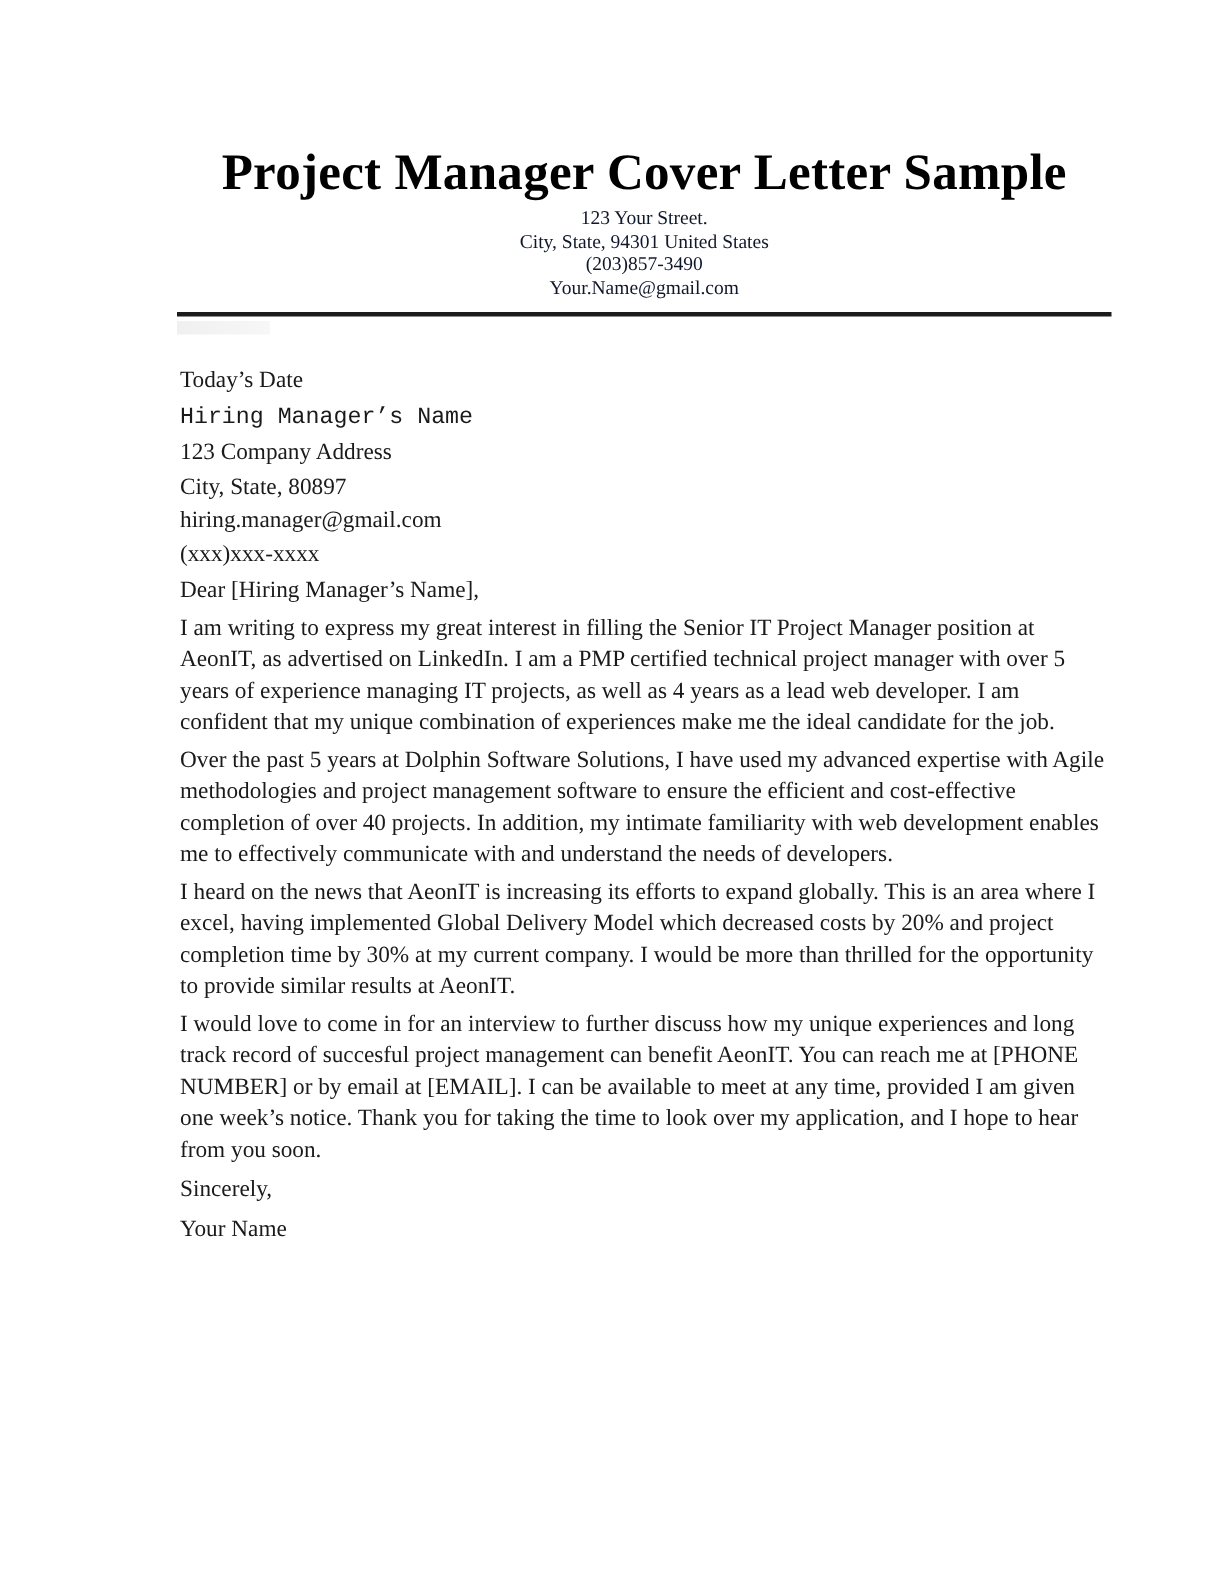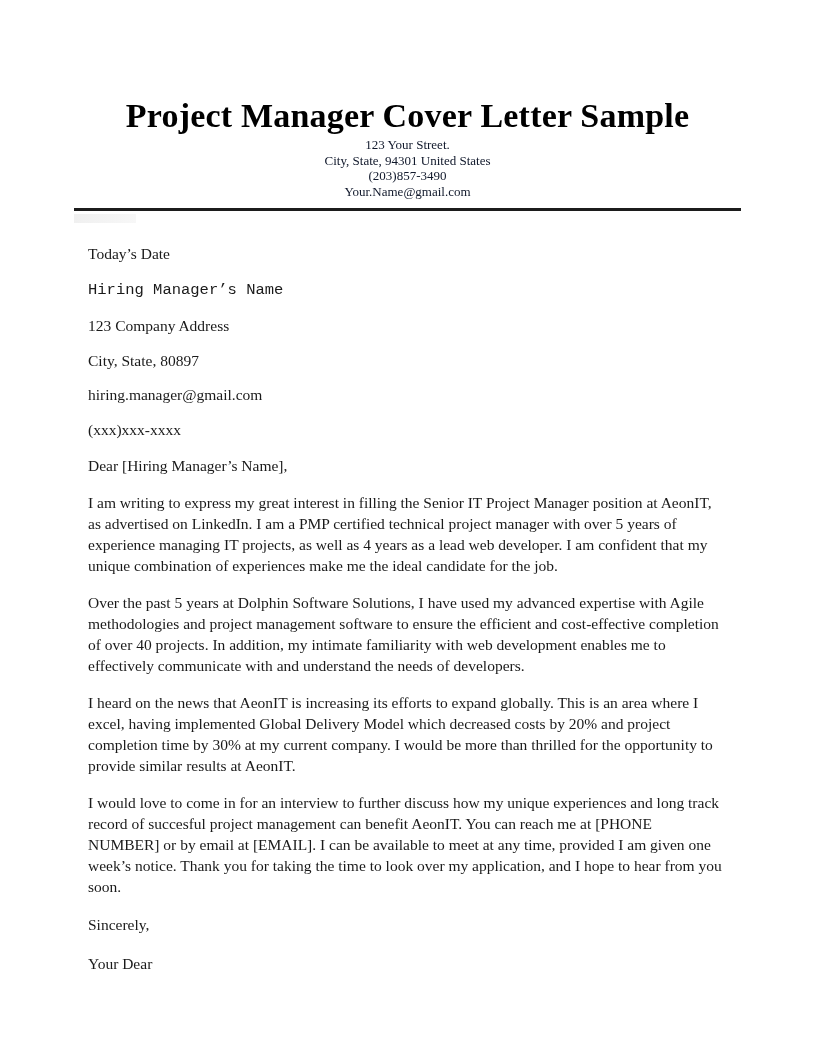--- a/index.html
+++ b/index.html
@@ -6,21 +6,21 @@
     margin: 0;
     padding: 0;
     background: #ffffff;
   }
   .page {
     position: relative;
     width: 815px;
     height: 1055px;
     background: #ffffff;
     box-sizing: border-box;
-    padding: 96px 72px 0 72px;
+    padding: 96px 72px 0 116px;
     font-family: "Liberation Serif", "DejaVu Serif", serif;
     color: #1a1a1a;
     overflow: hidden;
   }
   .letter-header { text-align: center; }
   .page-title {
     margin: 0;
     font-size: 34px;
     line-height: 1.15;
     font-weight: bold;
@@ -44,21 +44,21 @@
     height: 9px;
     margin: 3px 0 0 2px;
     background: linear-gradient(90deg, #f0f0f0, #f7f7f7);
     opacityः: 1;
   }
   .letter-body {
     margin-top: 20px;
     font-size: 15.5px;
     line-height: 21px;
   }
-  .letter-body p { margin: 16px; }
+  .letter-body p { margin: 4px; }
   .date { margin: 0 0 4px 0; }
   .recipient-name { margin: 0 0 16px 0; font-family: Liberation Mono, monospace; }
   .recipient-address p { line-height: 18.5px; }
   .salutation { margin-top: 20px; }
   .para {
     margin-top: 26px;
     max-width: 672px;
   }
   .valediction { margin-top: 29px; line-height: 23px; }
   .signature { line-height: 23px; }
@@ -92,16 +92,16 @@
     </div>
 
     <p class="salutation">Dear [Hiring Manager’s Name],</p>
 
     <p class="para">I am writing to express my great interest in filling the Senior IT Project Manager position at AeonIT, as advertised on LinkedIn. I am a PMP certified technical project manager with over 5 years of experience managing IT projects, as well as 4 years as a lead web developer. I am confident that my unique combination of experiences make me the ideal candidate for the job.</p>
     <p class="para">Over the past 5 years at Dolphin Software Solutions, I have used my advanced expertise with Agile methodologies and project management software to ensure the efficient and cost-effective completion of over 40 projects. In addition, my intimate familiarity with web development enables me to effectively communicate with and understand the needs of developers.</p>
     <p class="para">I heard on the news that AeonIT is increasing its efforts to expand globally. This is an area where I excel, having implemented Global Delivery Model which decreased costs by 20% and project completion time by 30% at my current company. I would be more than thrilled for the opportunity to provide similar results at AeonIT.</p>
     <p class="para">I would love to come in for an interview to further discuss how my unique experiences and long track record of succesful project management can benefit AeonIT. You can reach me at [PHONE NUMBER] or by email at [EMAIL]. I can be available to meet at any time, provided I am given one week’s notice. Thank you for taking the time to look over my application, and I hope to hear from you soon.</p>
 
     <p class="valediction">Sincerely,</p>
-    <p class="signature">Your Dear</p>
+    <p class="signature">Your Name</p>
   </main>
 
 </div>
 
 </body></html>

